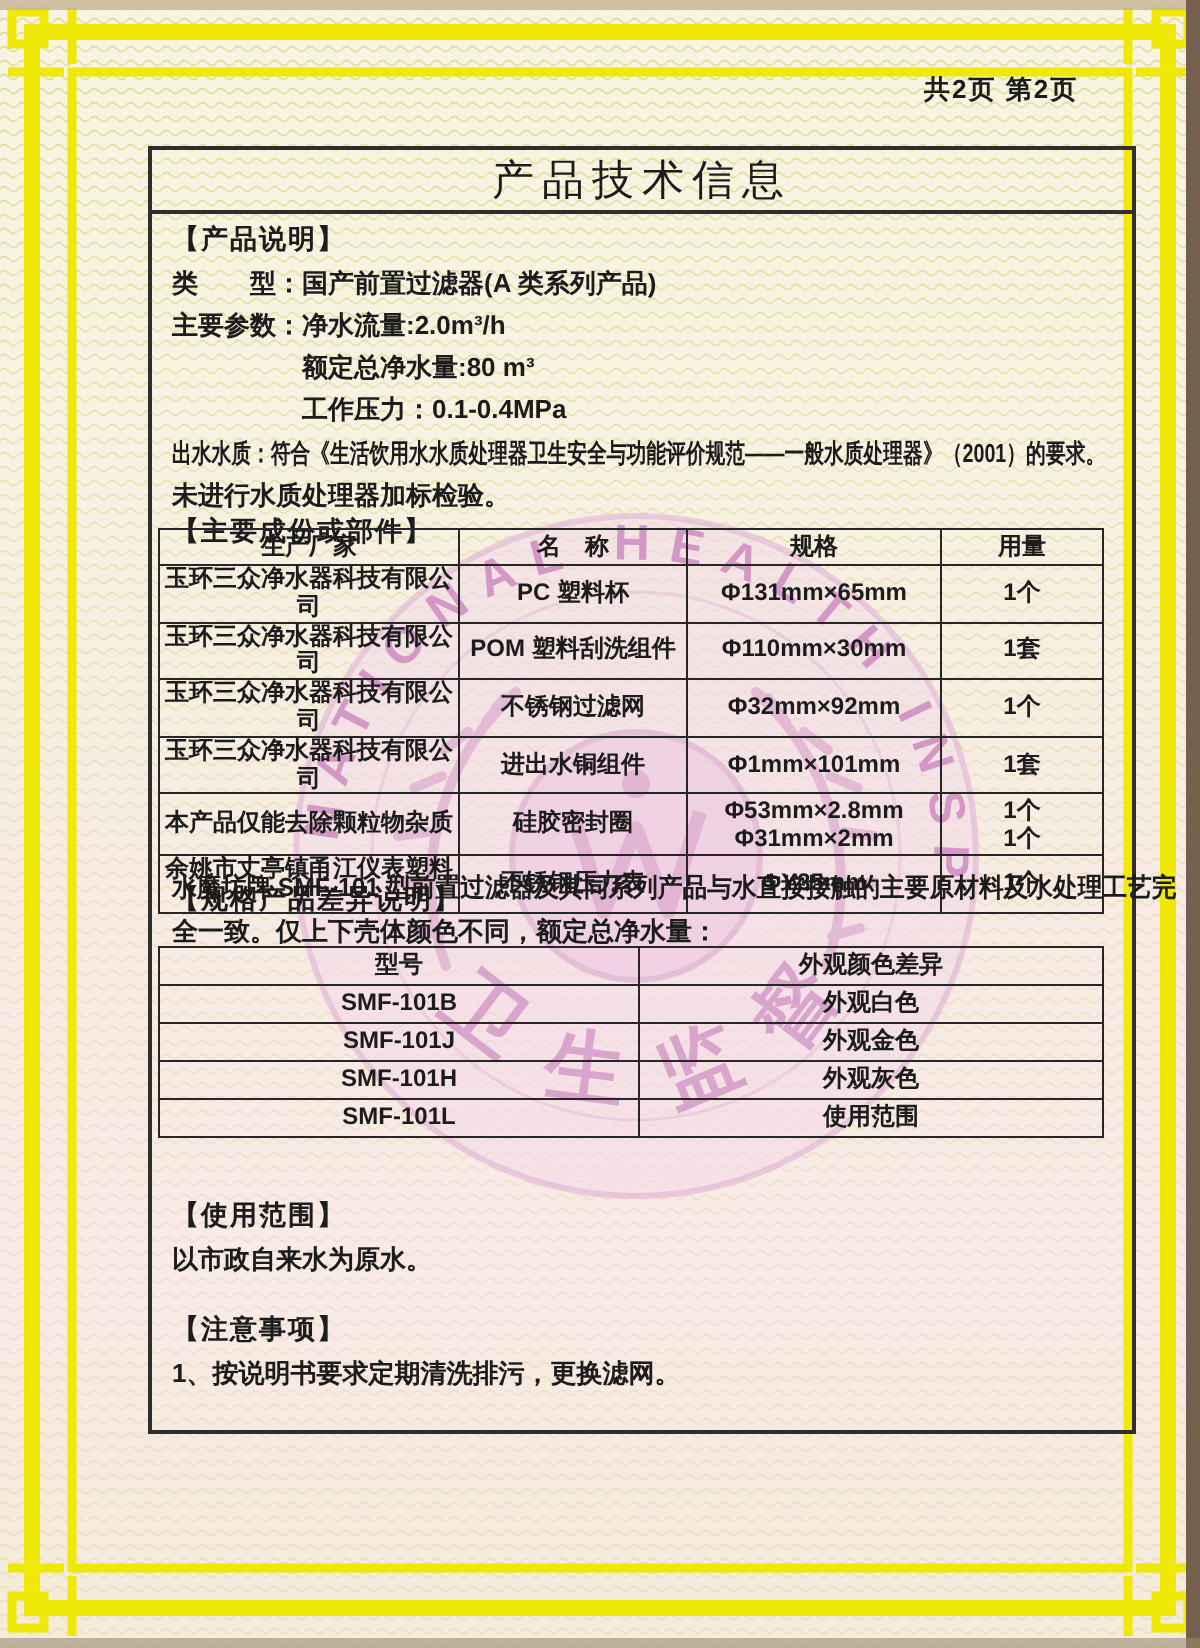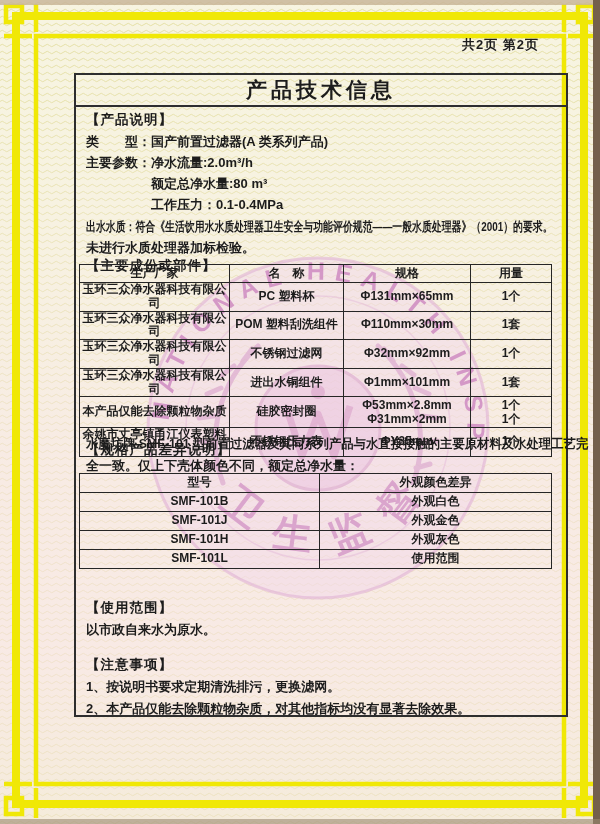--- a/index.html
+++ b/index.html
@@ -2,21 +2,21 @@
 <html><head>
 <meta charset="utf-8">
 <style>
   html,body{margin:0;padding:0;}
   body{background:#b3a28c;font-family:"Liberation Sans",sans-serif;}
   .page{position:relative;width:600px;height:824px;overflow:hidden;background:#f7f4e1;color:#1c1c1c;}
   .bg{position:absolute;left:0;top:0;width:600px;height:824px;}
   .page-info{position:absolute;top:36px;left:462px;font-size:13px;font-weight:bold;letter-spacing:1px;white-space:nowrap;}
   .doc-box{position:absolute;left:74px;top:73px;width:490px;height:640px;border:2px solid #2e2e2e;}
   .title-row{height:30px;border-bottom:2px solid #2e2e2e;display:flex;align-items:center;justify-content:center;}
-  .doc-title{font-size:21px;font-weight:bold;letter-spacing:4px;}
+  .doc-title{font-size:21px;font-weight:normal;letter-spacing:4px;}
   .doc-body{position:relative;width:100%;height:606px;}
   .tline{position:absolute;left:10px;width:474px;font-size:13px;font-weight:bold;white-space:nowrap;}
   .heading{font-size:13.5px;letter-spacing:1px;}
   .indent{padding-left:65px;}
   .sx75{transform:scaleX(.76);transform-origin:0 0;}
   .sx94{transform:scaleX(.95);transform-origin:0 0;}
   table{border-collapse:collapse;table-layout:fixed;position:absolute;left:3px;width:472px;background:transparent;}
   th,td{border:1.5px solid #262626;font-size:12px;font-weight:bold;text-align:center;padding:0;line-height:1.15;}
   .t1 th{height:17px;} .t1 td{height:17px;}
   .t1 .dbl td{height:30px;}
@@ -223,17 +223,16 @@
           <td>使用范围</td>
         </tr>
       </tbody>
         </table>
 
       <div class="tline heading p-usage-h">【使用范围】</div>
       <div class="tline p-usage">以市政自来水为原水。</div>
 
       <div class="tline heading p-notes-h">【注意事项】</div>
       <div class="tline p-note1">1、按说明书要求定期清洗排污，更换滤网。</div>
-      <div class="tline p-note2">2、本产品仅能去除颗粒物杂质，对其他指标均没有显著去除效果。</div>
 
     </div>
   </div>
 </div>
 
 </body></html>

